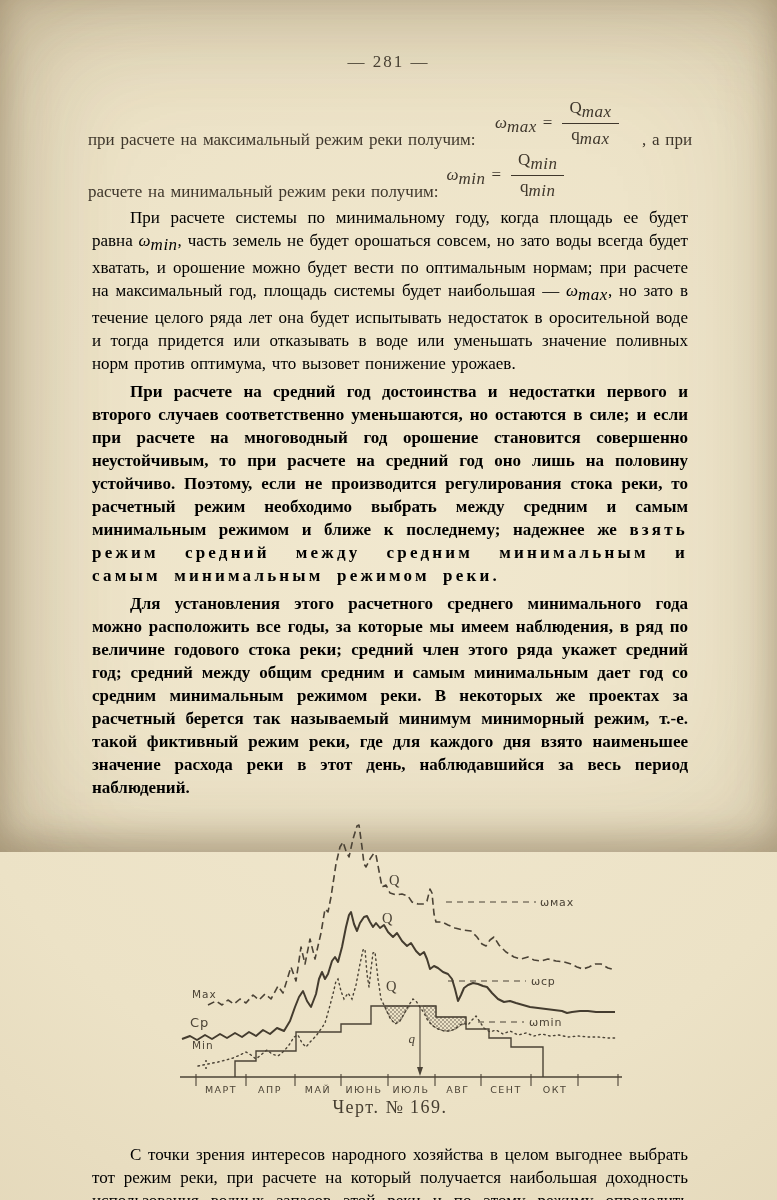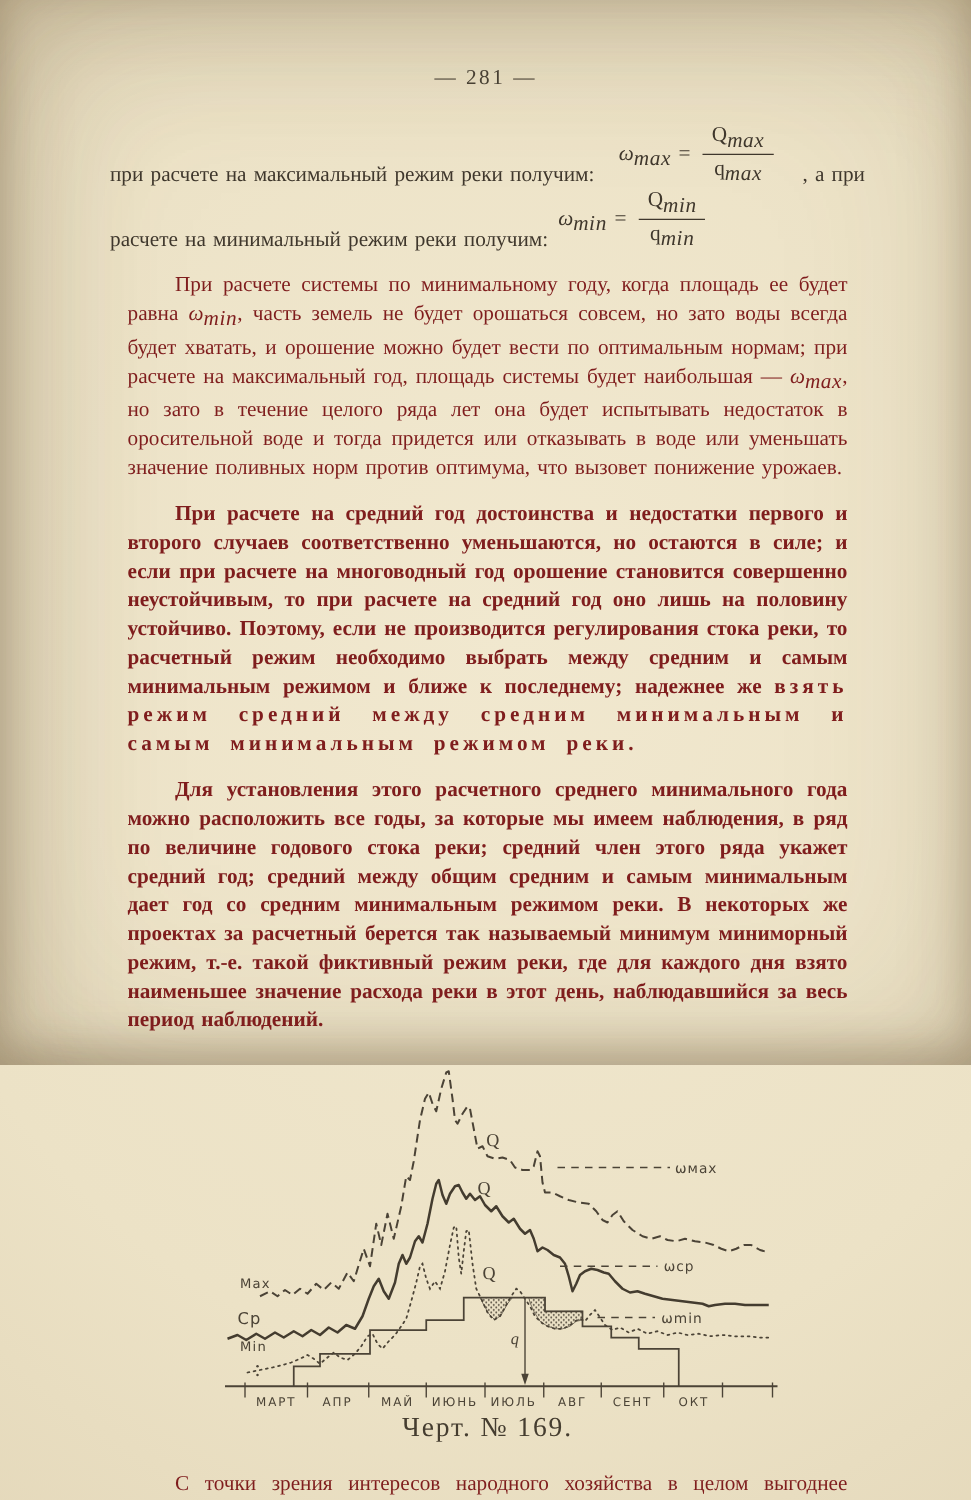--- a/index.html
+++ b/index.html
@@ -19,38 +19,38 @@
       inset 40px 40px 90px rgba(106,84,50,.12);
   }
   .pagenum{
     position:absolute;top:52px;left:0;width:777px;
     text-align:center;font-size:17px;letter-spacing:2px;color:#484033;
   }
   .content{
     position:absolute;top:98px;left:88px;width:604px;
   }
   p.body{
-    margin:14px;font-size:17px;line-height:23px;text-align:justify;
-    text-indent:38px;word-spacing:1.5px;color:#7f1d1d;
+    margin:4px;font-size:17px;line-height:23px;text-align:justify;
+    text-indent:38px;word-spacing:1.5px;color:#000000;
   }
   p.body + p.body{margin-top:5px;font-weight:bold;}
   .fline{display:flex;align-items:flex-end;min-height:47px;font-size:17px;word-spacing:1.5px;}
   .fline.just{justify-content:space-between;}
   .frac{display:inline-block;text-align:center;vertical-align:middle;margin:0 4px;font-size:17px;}
   .fnum{display:block;border-bottom:1.4px solid #3f372c;padding:0 7px 1px;}
   .fden{display:block;padding:1px 7px 0;}
   .it{font-style:italic;}
   sub.vs{font-size:17px;font-style:italic;letter-spacing:.5px;}
   .eq{margin:0 6px;}
   .sperr{letter-spacing:3.2px;word-spacing:6px;}
   .figure-block{position:relative;margin-top:10px;height:322px;}
   .figure-block svg{position:absolute;left:80px;top:0;}
   .figcap{
     position:absolute;top:288px;left:0;width:604px;text-align:center;
-    font-size:22px;letter-spacing:1.5px;color:#453d30;
+    font-size:18px;letter-spacing:1.5px;color:#453d30;
   }
   svg text{fill:#4b4336;font-family:"DejaVu Sans", sans-serif;}
   svg text.cap{text-transform:uppercase;letter-spacing:1.5px;font-size:9.5px;}
   svg text.qlbl{font-family:"Liberation Serif", serif;font-size:14.5px;}
   svg text.qsm{font-family:"Liberation Serif", serif;font-style:italic;font-size:13px;}
   svg text.side{font-size:10.5px;letter-spacing:1px;}
   svg text.omega{font-size:11px;letter-spacing:.8px;}
 </style>
 </head>
 <body>

